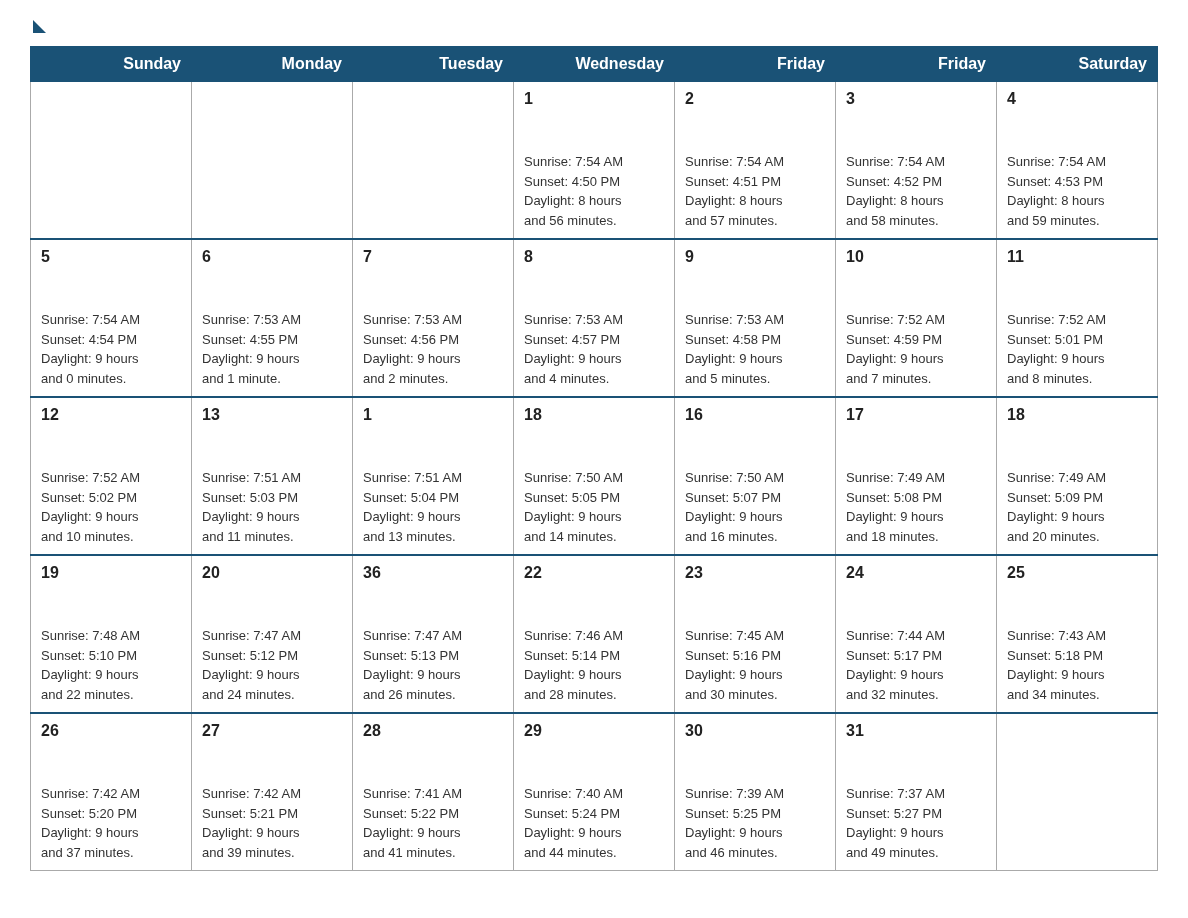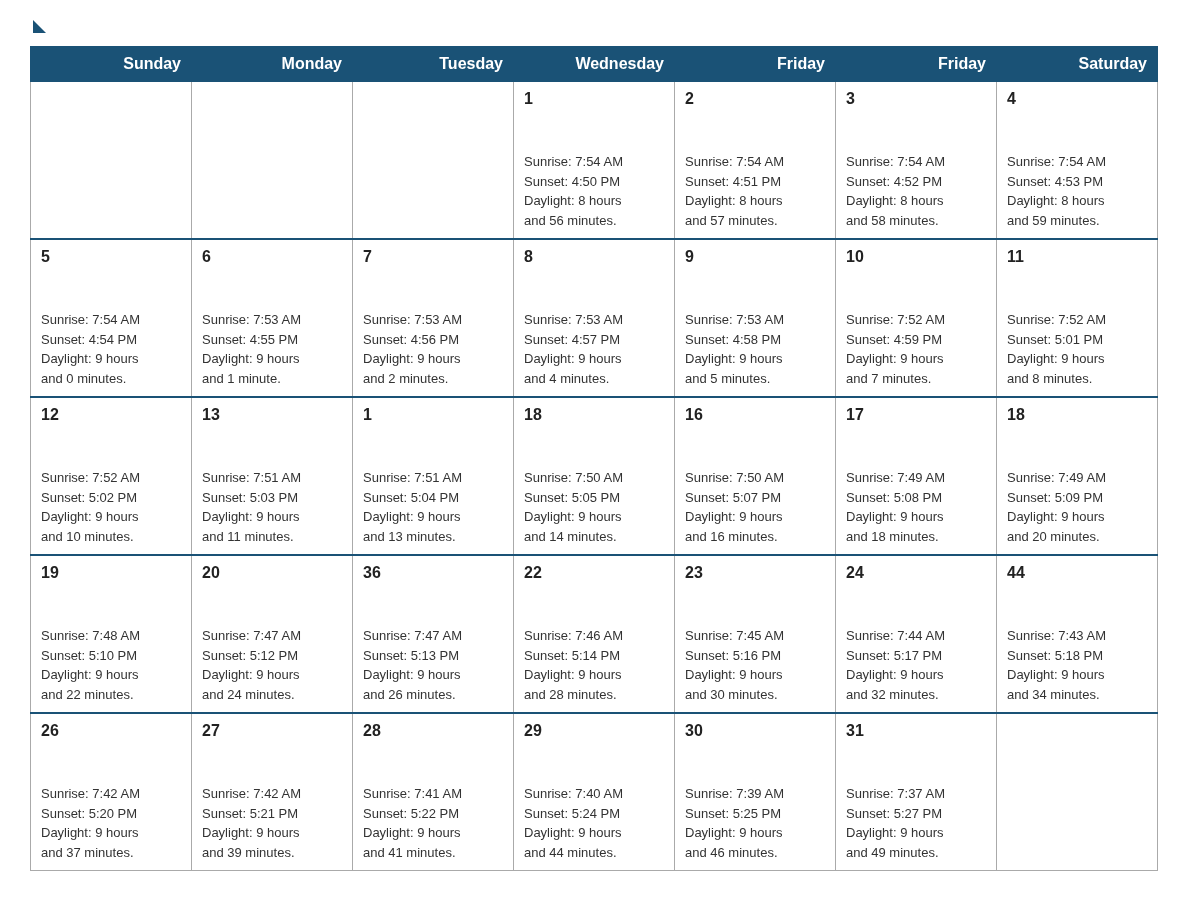--- a/index.html
+++ b/index.html
@@ -239,21 +239,21 @@
         </td>
         <td>
           <span class="day-number">23</span>
           <div class="day-info">Sunrise: 7:45 AM<br>Sunset: 5:16 PM<br>Daylight: 9 hours<br>and 30 minutes.</div>
         </td>
         <td>
           <span class="day-number">24</span>
           <div class="day-info">Sunrise: 7:44 AM<br>Sunset: 5:17 PM<br>Daylight: 9 hours<br>and 32 minutes.</div>
         </td>
         <td>
-          <span class="day-number">44</span>
+          <span class="day-number">25</span>
           <div class="day-info">Sunrise: 7:43 AM<br>Sunset: 5:18 PM<br>Daylight: 9 hours<br>and 34 minutes.</div>
         </td>
       </tr>
       <tr>
         <td>
           <span class="day-number">26</span>
           <div class="day-info">Sunrise: 7:42 AM<br>Sunset: 5:20 PM<br>Daylight: 9 hours<br>and 37 minutes.</div>
         </td>
         <td>
           <span class="day-number">27</span>

